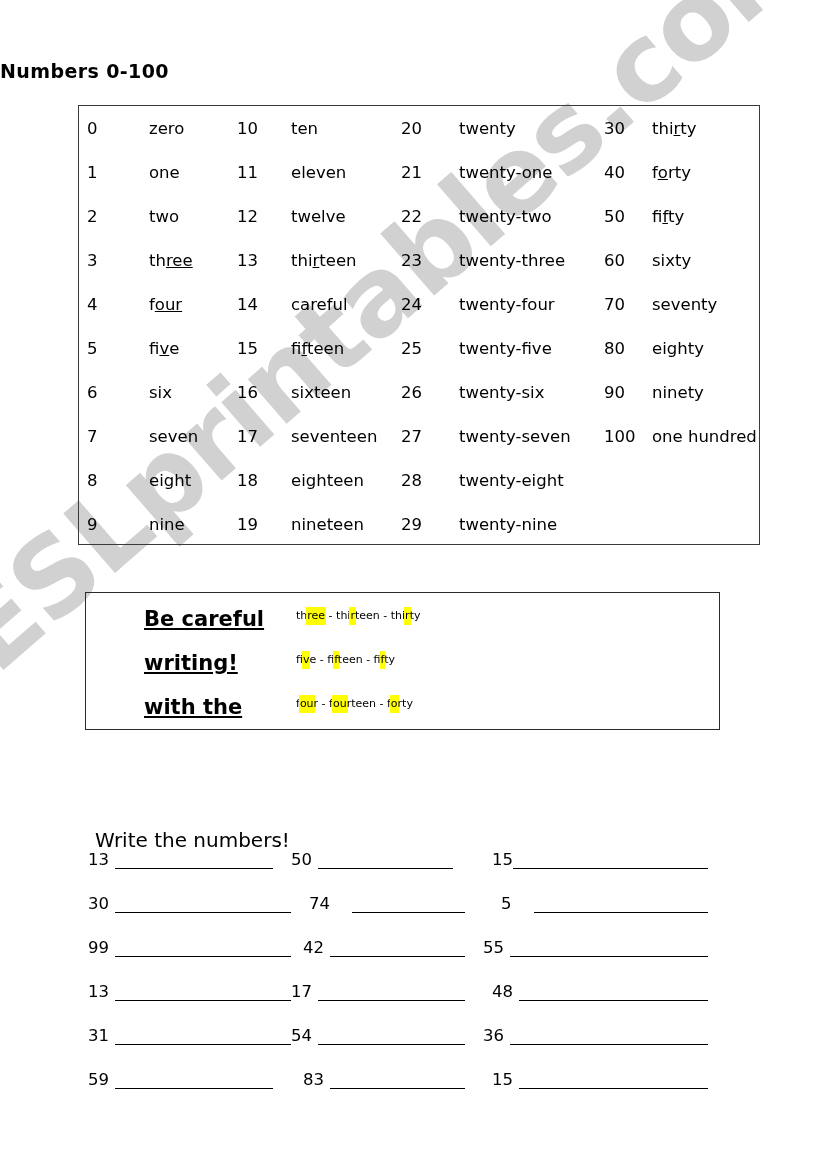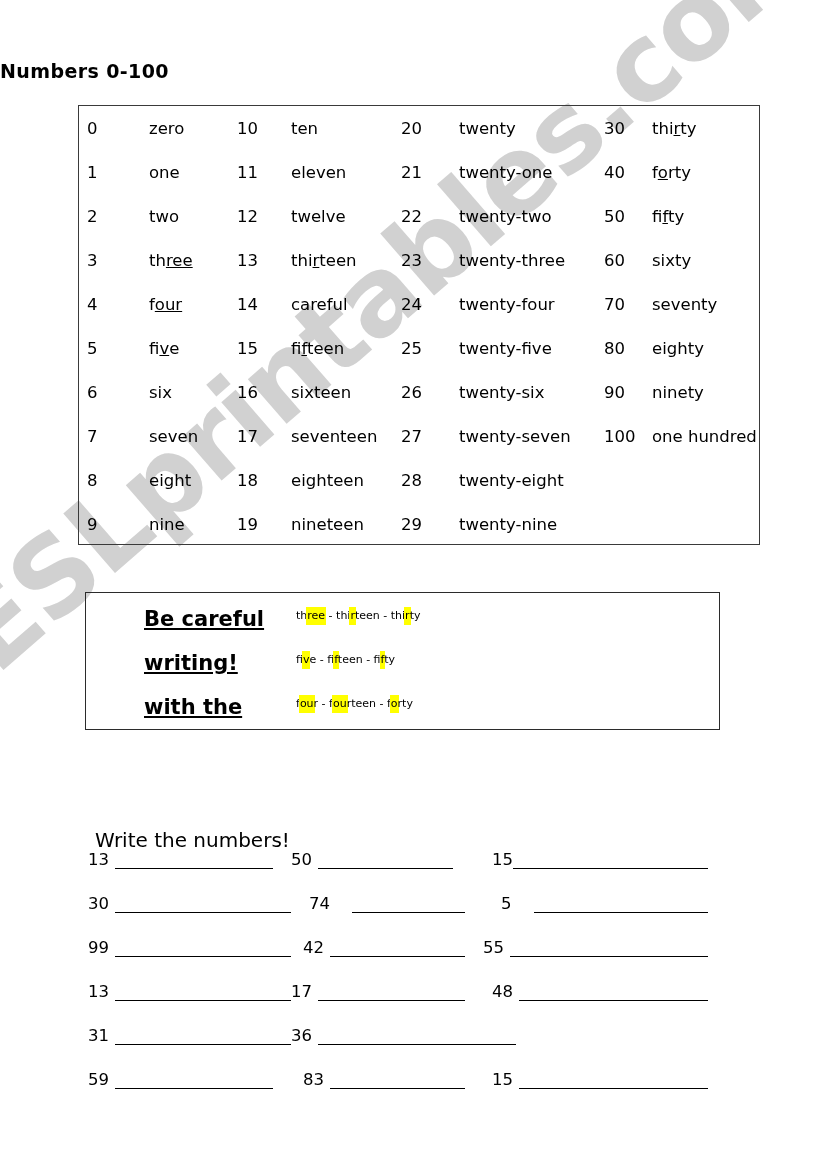--- a/index.html
+++ b/index.html
@@ -471,20 +471,25 @@
         <div class="ex-gap-sm"></div>
         <div class="ex-line "></div>
       </div>
     </div>
     <div class="ex-row">
       <div class="ex-item c1 ">
         <div class="ex-num">31</div>
         <div class="ex-gap-sm"></div>
         <div class="ex-line "></div>
       </div>
+      <div class="ex-item c2 ">
+        <div class="ex-num">54</div>
+        <div class="ex-gap-sm"></div>
+        <div class="ex-line line-short"></div>
+      </div>
       <div class="ex-item c3 ">
         <div class="ex-num">36</div>
         <div class="ex-gap-sm"></div>
         <div class="ex-line "></div>
       </div>
     </div>
     <div class="ex-row">
       <div class="ex-item c1 ">
         <div class="ex-num">59</div>
         <div class="ex-gap-sm"></div>

